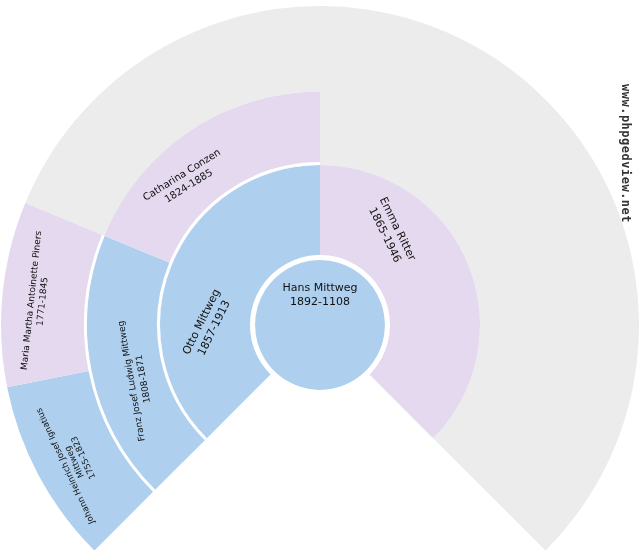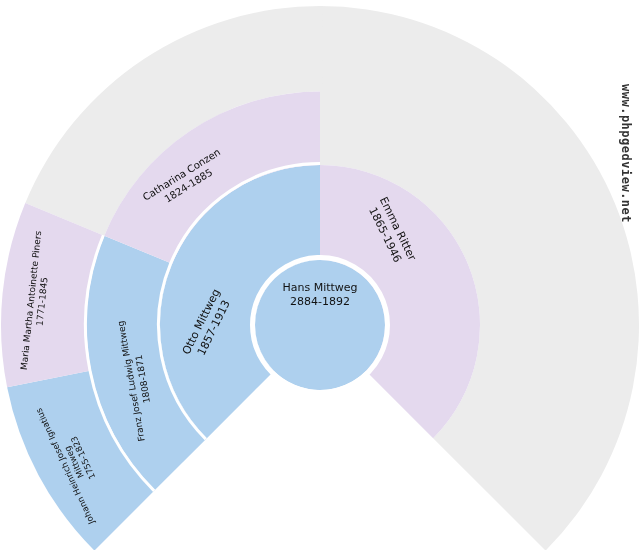--- a/index.html
+++ b/index.html
@@ -47,21 +47,21 @@
       <path d="M 7.13 387.23 A 319 319 0 0 0 94.43 550.57 L 154.89 490.11 A 233.5 233.5 0 0 1 90.99 370.55 Z" fill="#aed0ee" stroke="none"></path>
       <path d="M 25.28 202.92 A 319 319 0 0 0 7.13 387.23 L 90.99 370.55 A 233.5 233.5 0 0 1 104.27 235.64 Z" fill="#e4d9ee" stroke="none"></path>
       <circle cx="320" cy="325" r="65" fill="#aed0ee"></circle>
       <path d="M 387.5 325 A 67.5 67.5 0 1 0 387.5 325.01" fill="none" stroke="#ffffff" stroke-width="5"></path>
       <path d="M 320 163.5 A 161.5 161.5 0 0 0 205.8 439.2" fill="none" stroke="#ffffff" stroke-width="3"></path>
       <path d="M 103.35 235.26 A 234.5 234.5 0 0 0 154.18 490.82" fill="none" stroke="#ffffff" stroke-width="3"></path>
     </svg>
   <div id="labels-layer">
       <div class="person-label" style="left: 320px; top: 295px; font-size: 11px; line-height: 14px; transform: translate(-50%, -50%) rotate(0deg);">
         <div>Hans Mittweg</div>
-        <div>2884-1892</div>
+        <div>1892-1108</div>
       </div>
       <div class="person-label" style="left: 208px; top: 325px; font-size: 11px; line-height: 14px; transform: translate(-50%, -50%) rotate(-64deg);">
         <div>Otto Mittweg</div>
         <div>1857-1913</div>
       </div>
       <div class="person-label" style="left: 391px; top: 232px; font-size: 11px; line-height: 14px; transform: translate(-50%, -50%) rotate(64deg);">
         <div>Emma Ritter</div>
         <div>1865-1946</div>
       </div>
       <div class="person-label" style="left: 137px; top: 380px; font-size: 9px; line-height: 12px; transform: translate(-50%, -50%) rotate(-100deg);">

